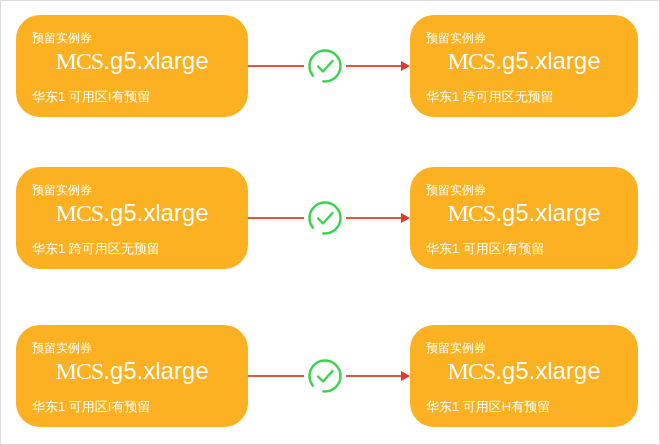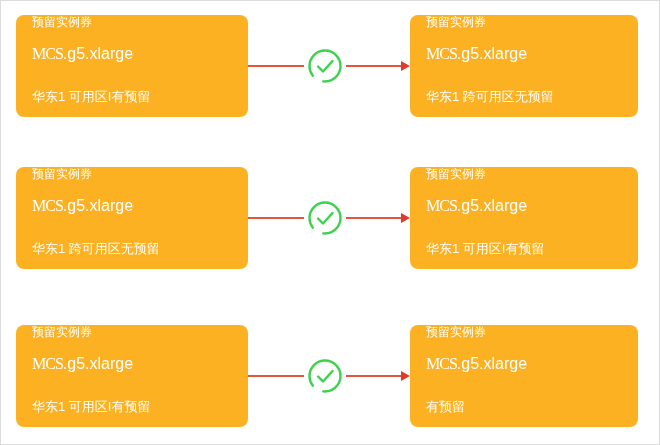--- a/index.html
+++ b/index.html
@@ -26,38 +26,38 @@
     align-items:center;
     padding-left:15px;
     height:102px;
   }
   .row-1{margin-top:14px;}
   .row-2{margin-top:50px;}
   .row-3{margin-top:56px;}
   .card{
     height:102px;
     background:var(--card-bg);
-    border-radius:8px;
+    border-radius:24px;
     color:var(--card-text);
-    padding:0 16px 13px 16px;
+    padding:16px 16px 13px 16px;
     display:flex;
     flex-direction:column;
     flex-shrink:0;
   }
   .card-left{width:232px;}
   .card-right{width:228px;}
   .card-label{
     font-size:12px;
     line-height:14px;
   }
   .card-title{
-    text-align:left;
-    font-size:16px;
+    text-align:center;
+    font-size:24px;
     line-height:28px;
-    margin-top:11px;
+    margin-top:2px;
     white-space:nowrap;
   }
   .title-prefix{
     font-family:"Liberation Serif","DejaVu Serif",serif;
     letter-spacing:-1px;
   }
   .title-suffix{
     font-family:"Liberation Sans","DejaVu Sans",sans-serif;
   }
   .card-footer{
@@ -169,18 +169,19 @@
         <circle cx="18" cy="18" r="15.5" stroke="currentColor" stroke-width="2.4" stroke-dasharray="26 12 59.4" stroke-linecap="round"></circle>
         <polyline points="11,18.5 16,23.5 25.5,13" stroke="currentColor" stroke-width="2.4" stroke-linecap="round" stroke-linejoin="round"></polyline>
       </svg>
       <div class="conn-line right-line"></div>
       <div class="arrowhead"></div>
     </div>
     <div class="card card-right">
       <div class="card-label">预留实例券</div>
       <div class="card-title"><span class="title-prefix">MCS</span><span class="title-suffix">.g5.xlarge</span></div>
       <div class="card-footer">
+        <span>华东1 可用区H</span>
         <span>有预留</span>
       </div>
     </div>
   </div>
 
 </div>
 
 </body></html>

